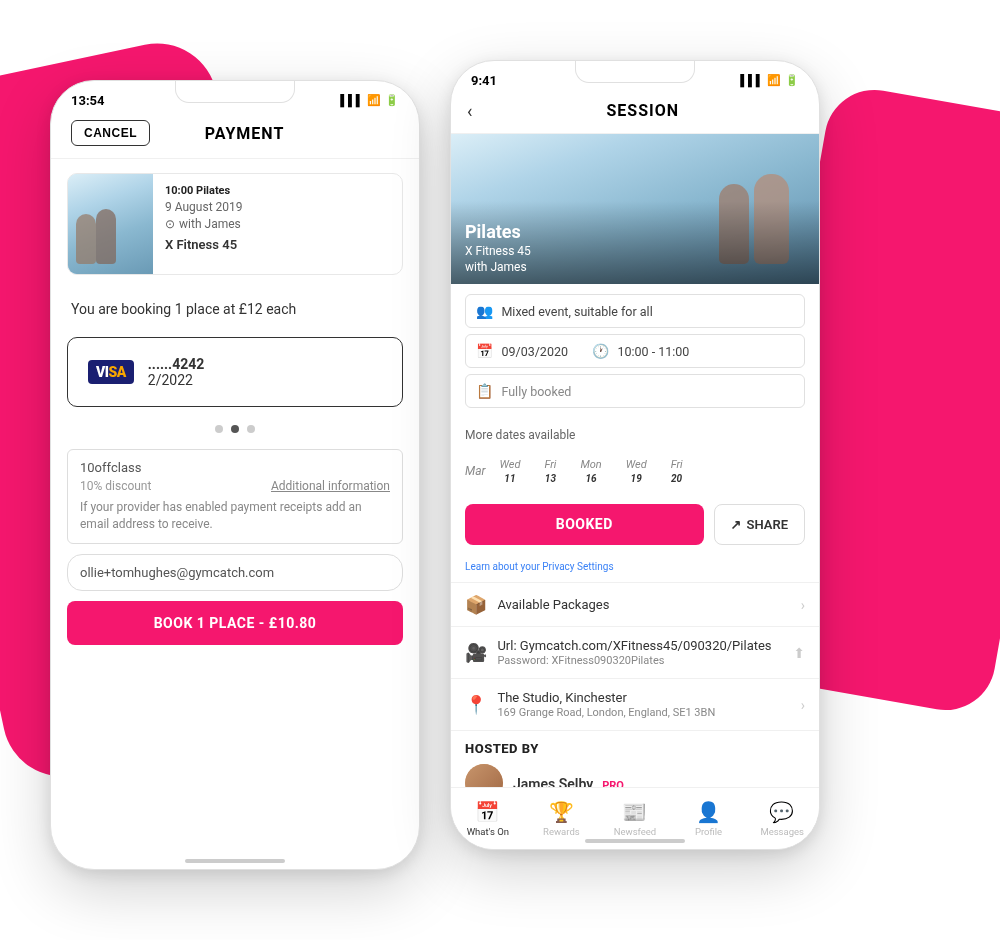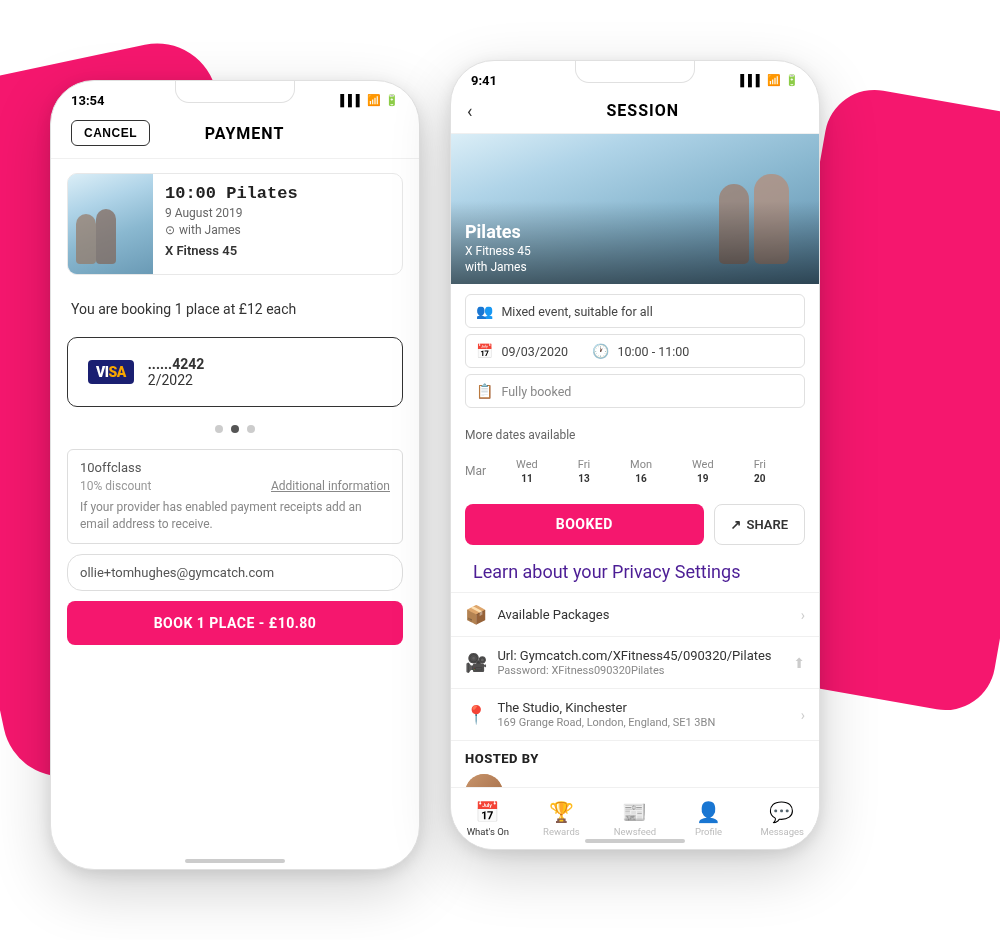--- a/index.html
+++ b/index.html
@@ -164,24 +164,23 @@
       width: 20px;
       height: 55px;
       background: rgba(130,100,85,0.7);
       border-radius: 10px 10px 4px 4px;
     }
     .session-info {
       padding: 10px 12px;
       flex: 1;
     }
     .session-name {
-      font-size: 17px;
+      font-size: 11px;
       font-weight: 700;
       color: #222;
-      font-family: Liberation Mono, monospace;
     }
     .session-date {
       font-size: 12px;
       color: #666;
       margin: 3px 0;
     }
     .session-trainer {
       font-size: 12px;
       color: #666;
       display: flex;
@@ -369,22 +368,23 @@
     
     .more-dates-label {
       font-size: 12px;
       color: #666;
       padding: 4px 14px;
     }
     .dates-row {
       display: flex;
       align-items: center;
       padding: 6px 14px 10px;
-      gap: 20px;
+      gap: 4px;
       overflow: hidden;
+      font-style: italic;
     }
     .month-label {
       font-size: 12px;
       color: #888;
       flex-shrink: 0;
     }
     .date-item {
       display: flex;
       flex-direction: column;
       align-items: center;
@@ -425,23 +425,23 @@
       font-size: 13px;
       font-weight: 600;
       cursor: pointer;
       display: flex;
       align-items: center;
       gap: 5px;
     }
 
     
     .privacy-text {
-      font-size: 18px;
-      color: #4c1d95;
-      padding: 4px 22px 10px;
+      font-size: 10px;
+      color: #3b82f6;
+      padding: 4px 14px 10px;
     }
 
     
     .list-item {
       display: flex;
       align-items: center;
       padding: 11px 14px;
       border-top: 1px solid #f0f0f0;
       gap: 10px;
       cursor: pointer;

